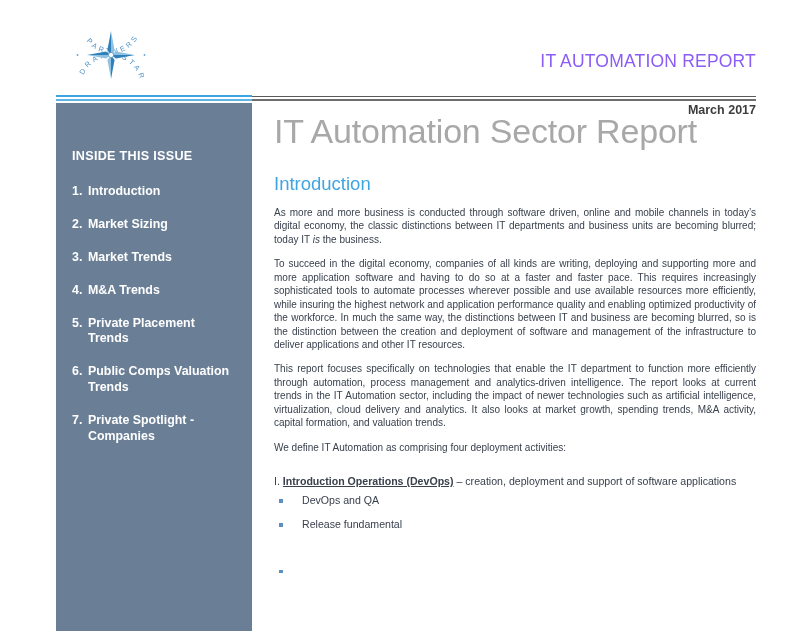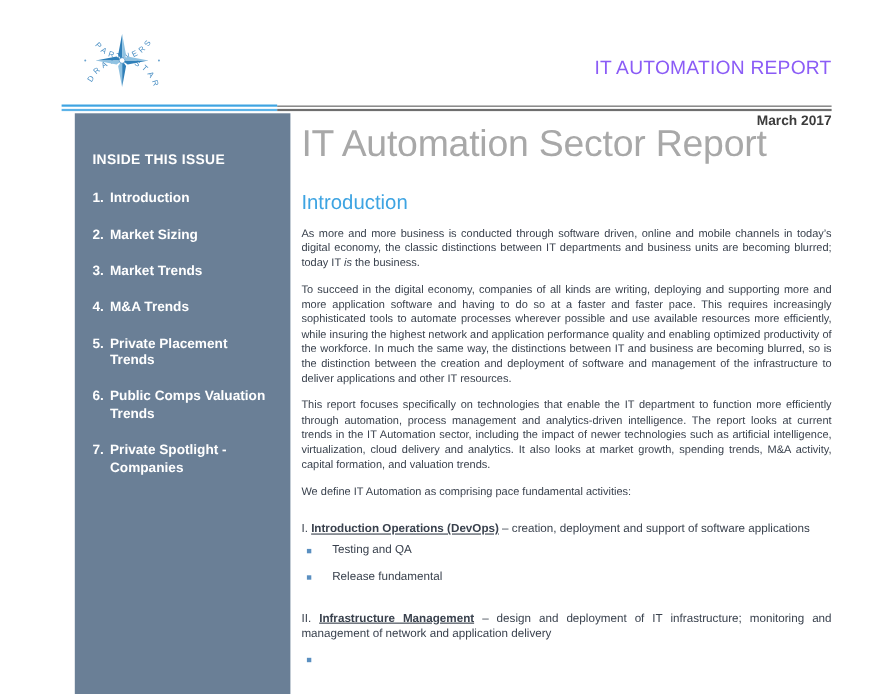--- a/index.html
+++ b/index.html
@@ -57,22 +57,21 @@
     white-space: nowrap;
     text-align: center;
   }
 
   
   .sidebar {
     position: absolute; left: 56px; top: 103px;
     width: 196px; height: 528px;
     background: #6a7f96;
     color: #ffffff;
-    padding: 35px 14px 0 14px;
-    margin-left: 12px;
+    padding: 46px 14px 0 14px;
   }
   .sidebar-title {
     font-size: 12.6px; font-weight: bold;
     letter-spacing: 0.3px;
     margin: 0 0 21px 2px;
     color: #ffffff;
   }
   .toc-item {
     display: flex;
     font-size: 12.4px; font-weight: bold;
@@ -233,32 +232,31 @@
     <h1 class="doc-title">IT Automation Sector Report</h1>
 
     <h2 class="section-head">Introduction</h2>
 
     <p class="body"><span>As more and more business is conducted through software driven, online and mobile channels in today’s digital economy, the classic distinctions between IT departments and business units are becoming blurred; today IT </span><span class="ital">is</span><span> the business.</span></p>
 
     <p class="body">To succeed in the digital economy, companies of all kinds are writing, deploying and supporting more and more application software and having to do so at a faster and faster pace.  This requires increasingly sophisticated tools to automate processes wherever possible and use available resources more efficiently, while insuring the highest network and application performance quality and enabling optimized productivity of the workforce. In much the same way, the distinctions between IT and business are becoming blurred, so is the distinction between the creation and deployment of software and management of the infrastructure to deliver applications and other IT resources.</p>
 
     <p class="body">This report focuses specifically on technologies that enable the IT department to function more efficiently through automation, process management and analytics-driven intelligence.  The report looks at current trends in the IT Automation sector, including the impact of newer technologies such as artificial intelligence, virtualization, cloud delivery and analytics.  It also looks at market growth, spending trends, M&amp;A activity, capital formation, and valuation trends.</p>
 
-    <p class="body last">We define IT Automation as comprising pace fundamental activities:</p>
+    <p class="body last">We define IT Automation as comprising four deployment activities:</p>
 
     <div class="spacer-lg"></div>
 
     <p class="roman-head"><span>I.</span>&nbsp;<span class="term">Introduction Operations (DevOps)</span><span> – creation, deployment and support of software applications</span></p>
     <ul class="blist">
-      <li><span class="sq"></span><span>Testing and QA</span></li>
+      <li><span class="sq"></span><span>DevOps and QA</span></li>
       <li><span class="sq"></span><span>Release fundamental</span></li>
     </ul>
 
     <div class="spacer-md"></div>
 
-    <p class="roman-head"><span>II.</span>&nbsp;<span class="term">Infrastructure  Management</span><span> – design and deployment of IT infrastructure; monitoring and management of network and application delivery</span></p>
     <ul class="blist">
       <li><span class="sq"></span></li>
 
     </ul>
 
   </main>
 </div>
 
 </body></html>

